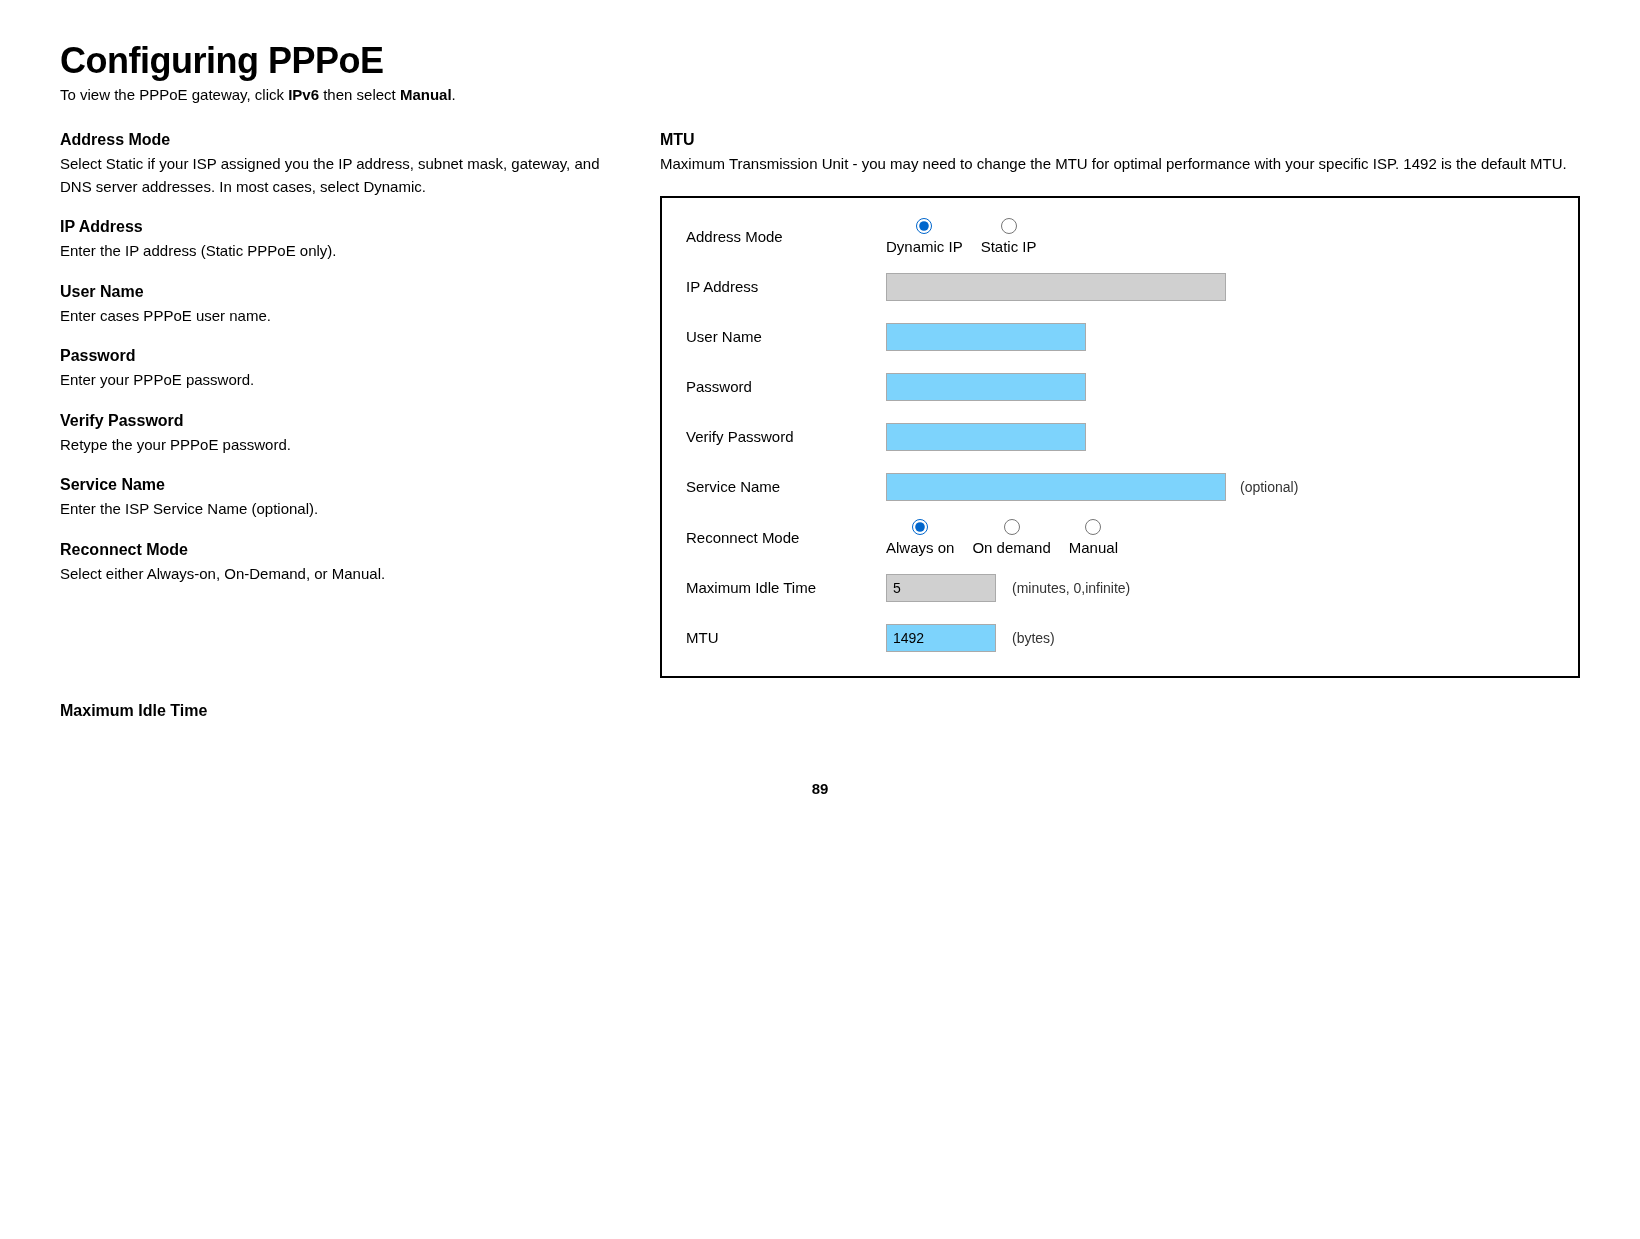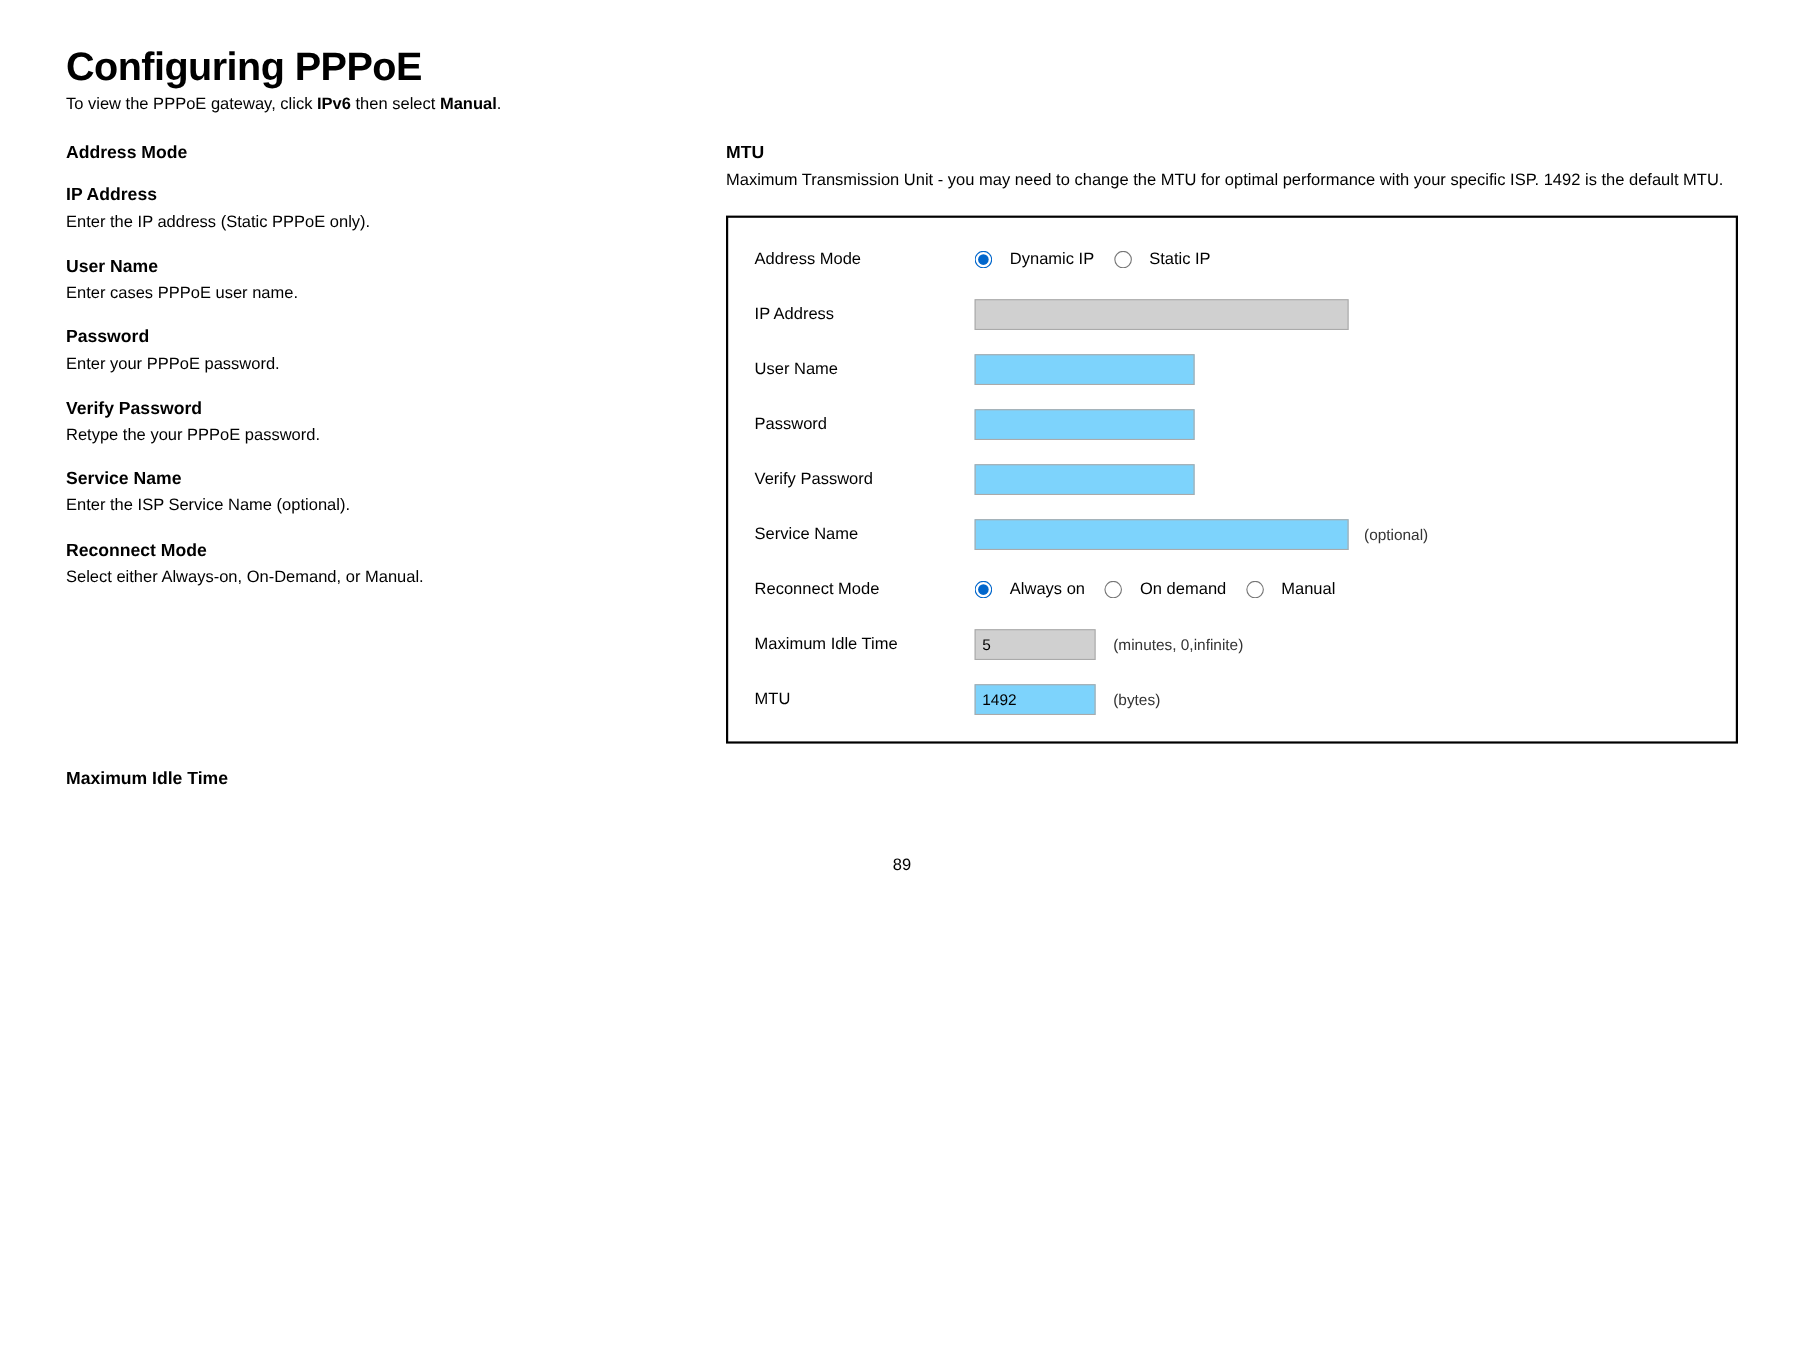--- a/index.html
+++ b/index.html
@@ -136,22 +136,23 @@
 
     .radio-group {
       display: flex;
       align-items: center;
       gap: 18px;
     }
 
     .radio-option {
       display: flex;
       align-items: center;
-      gap: 16px;
-      font-size: 15px;
+      gap: 4px;
+      font-size: 15px;
+      flex-direction: column;
     }
 
     .radio-option input[type="radio"] {
       width: 16px;
       height: 16px;
       accent-color: #0066cc;
       cursor: pointer;
     }
 
     .optional-label {
@@ -170,37 +171,39 @@
     .bottom-section {
       margin-top: 24px;
       max-width: 560px;
     }
 
     
     .page-number {
       text-align: center;
       margin-top: 60px;
       font-size: 15px;
+      font-weight: bold;
     }
   </style>
 </head>
 <body>
 
 <h1 class="page-title">Configuring PPPoE</h1>
 
 <p class="subtitle">
   <span>To view the PPPoE gateway, click </span><strong>IPv6</strong><span> then select </span><strong>Manual</strong><span>.</span>
 </p>
 
 <div class="content-layout">
 
   <div class="left-column">
 
     <div class="section-block">
       <div class="section-title">Address Mode</div>
+      <div class="section-body">Select Static if your ISP assigned you the IP address, subnet mask, gateway, and DNS server addresses. In most cases, select Dynamic.</div>
     </div>
 
     <div class="section-block">
       <div class="section-title">IP Address</div>
       <div class="section-body">Enter the IP address (Static PPPoE only).</div>
     </div>
 
     <div class="section-block">
       <div class="section-title">User Name</div>
       <div class="section-body">Enter cases PPPoE user name.</div>

